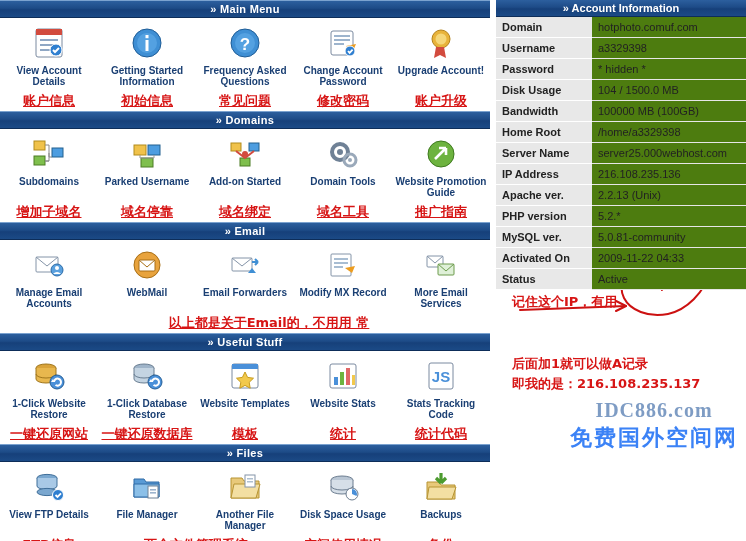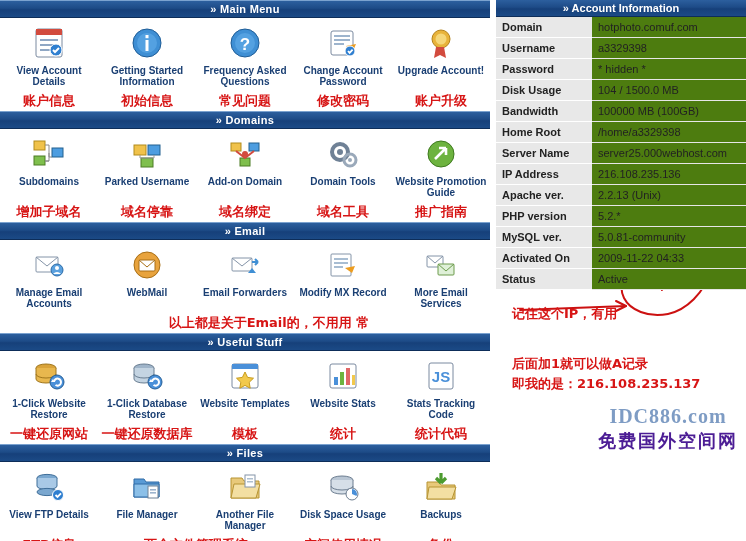--- a/index.html
+++ b/index.html
@@ -52,20 +52,21 @@
     height:20px;
     align-items:center;
   }
   .cn-row .cn{
     flex:1 1 0;
     text-align:center;
     color:#d71515;
     font-size:13px;
     font-weight:bold;
     font-family:"DejaVu Sans", sans-serif;
+    text-decoration:underline;
   }
 
   
   .right{position:absolute;left:496px;top:0;width:250px;}
   .acct-bar{
     background:linear-gradient(to bottom,#2c5f9e 0%,#1d4b87 45%,#16407a 55%,#1b4a86 100%);
     color:#fff;font-weight:bold;font-size:11px;text-align:center;
     height:16px;line-height:16px;border-bottom:1px solid #0d2d59;
   }
   table.acct{border-collapse:collapse;width:250px;background:#fff;}
@@ -103,22 +104,22 @@
     text-align:center;
   }
   .wm .l1{
     color:#7e9cc4;
     font-size:20px;
     font-weight:bold;
     font-family:"Liberation Serif", serif;
     letter-spacing:1px;
   }
   .wm .l2{
-    color:#4c1d95;
-    font-size:18px;
+    color:#3b82f6;
+    font-size:22px;
     font-weight:bold;
     font-family:"DejaVu Sans", sans-serif;
     letter-spacing:2px;
     margin-top:1px;
   }
 </style>
 </head>
 <body>
 
 <div class="root">
@@ -223,21 +224,21 @@
       <div class="cell">
         <div class="ico">
           <svg width="34" height="34" viewBox="0 0 34 34">
             <rect x="3" y="6" width="10" height="8" fill="#f0c24b" stroke="#b28b1d"></rect>
             <rect x="21" y="6" width="10" height="8" fill="#4d9de0" stroke="#23618f"></rect>
             <rect x="12" y="21" width="10" height="8" fill="#7fbf4d" stroke="#4c7d24"></rect>
             <path d="M8 14 L17 21 L26 14" stroke="#d24b3e" stroke-width="2" fill="none"></path>
             <circle cx="17" cy="17" r="3" fill="#d24b3e"></circle>
           </svg>
         </div>
-        <div class="lbl">Add-on Domain</div>
+        <div class="lbl">Add-on Started</div>
       </div>
       <div class="cell">
         <div class="ico">
           <svg width="34" height="34" viewBox="0 0 34 34">
             <circle cx="14" cy="15" r="8" fill="none" stroke="#6f8196" stroke-width="4"></circle>
             <circle cx="14" cy="15" r="3" fill="#6f8196"></circle>
             <circle cx="24" cy="23" r="6" fill="none" stroke="#9aa9ba" stroke-width="3"></circle>
             <circle cx="24" cy="23" r="2" fill="#9aa9ba"></circle>
           </svg>
         </div>
@@ -522,21 +523,21 @@
             <td class="v">2009-11-22 04:33</td>
           </tr>
         <tr>
             <td class="k">Status</td>
             <td class="v">Active</td>
           </tr>
       </tbody>
     </table>
   </div>
 
-  <div class="anno" style="left:512px;top:305px;font-size:13px;">记住这个IP，有用</div>
+  <div class="anno" style="left:512px;top:293px;font-size:13px;">记住这个IP，有用</div>
   <div class="anno" style="left:512px;top:355px;font-size:13px;">后面加1就可以做A记录</div>
   <div class="anno" style="left:512px;top:375px;font-size:13px;">即我的是：216.108.235.137</div>
 
   <div class="wm">
     <div class="l1">IDC886.com</div>
     <div class="l2">免费国外空间网</div>
   </div>
 </div>
 
 </body></html>

